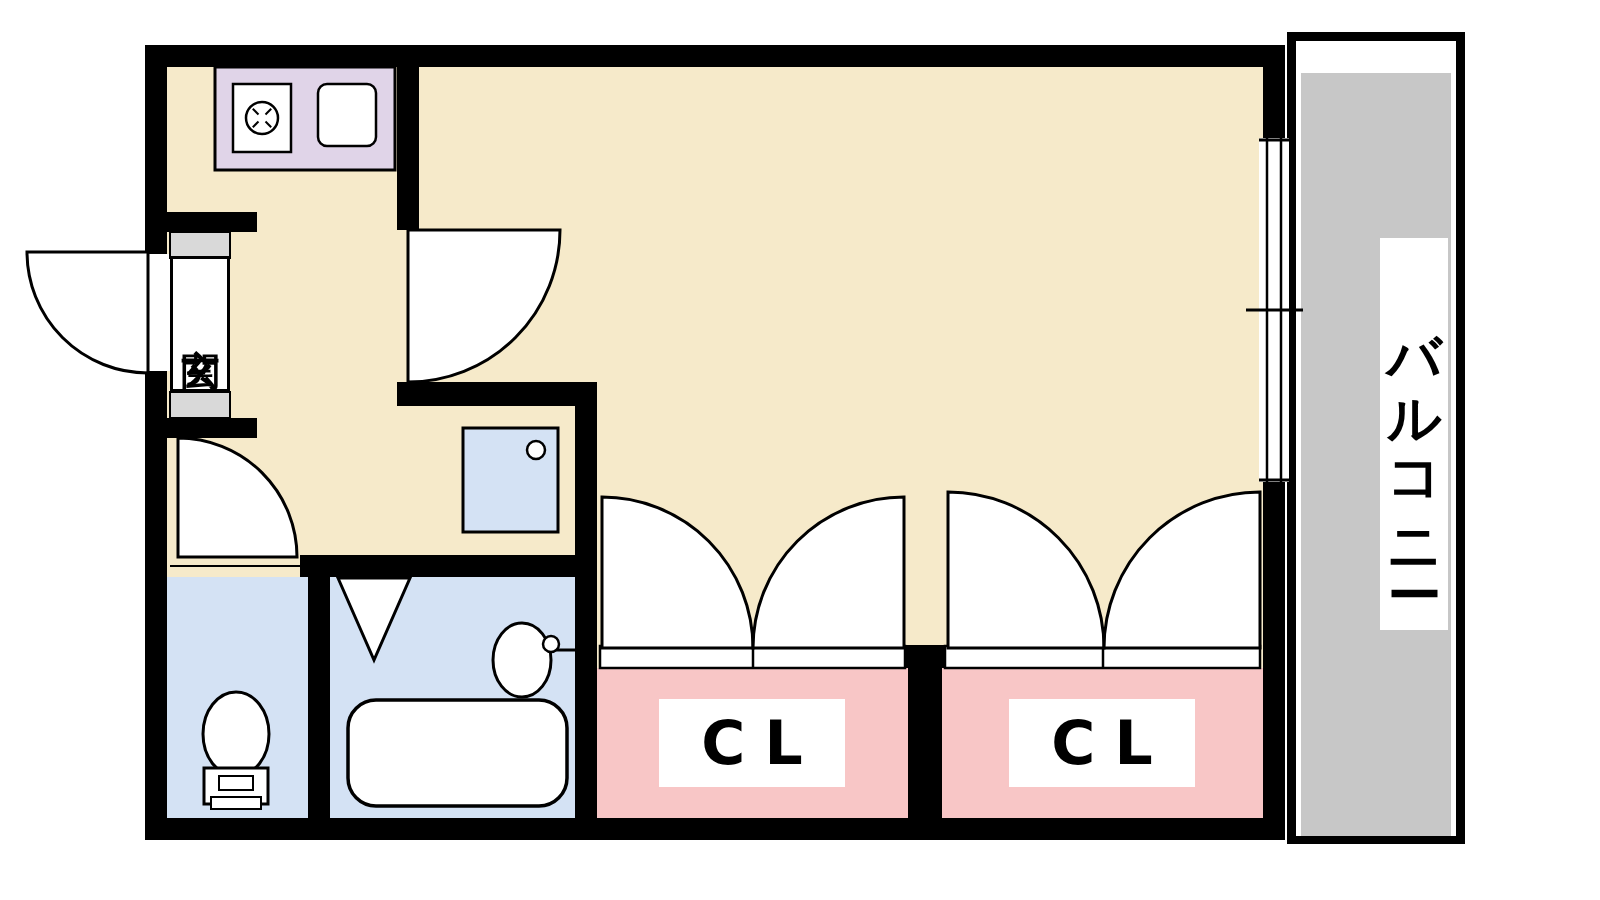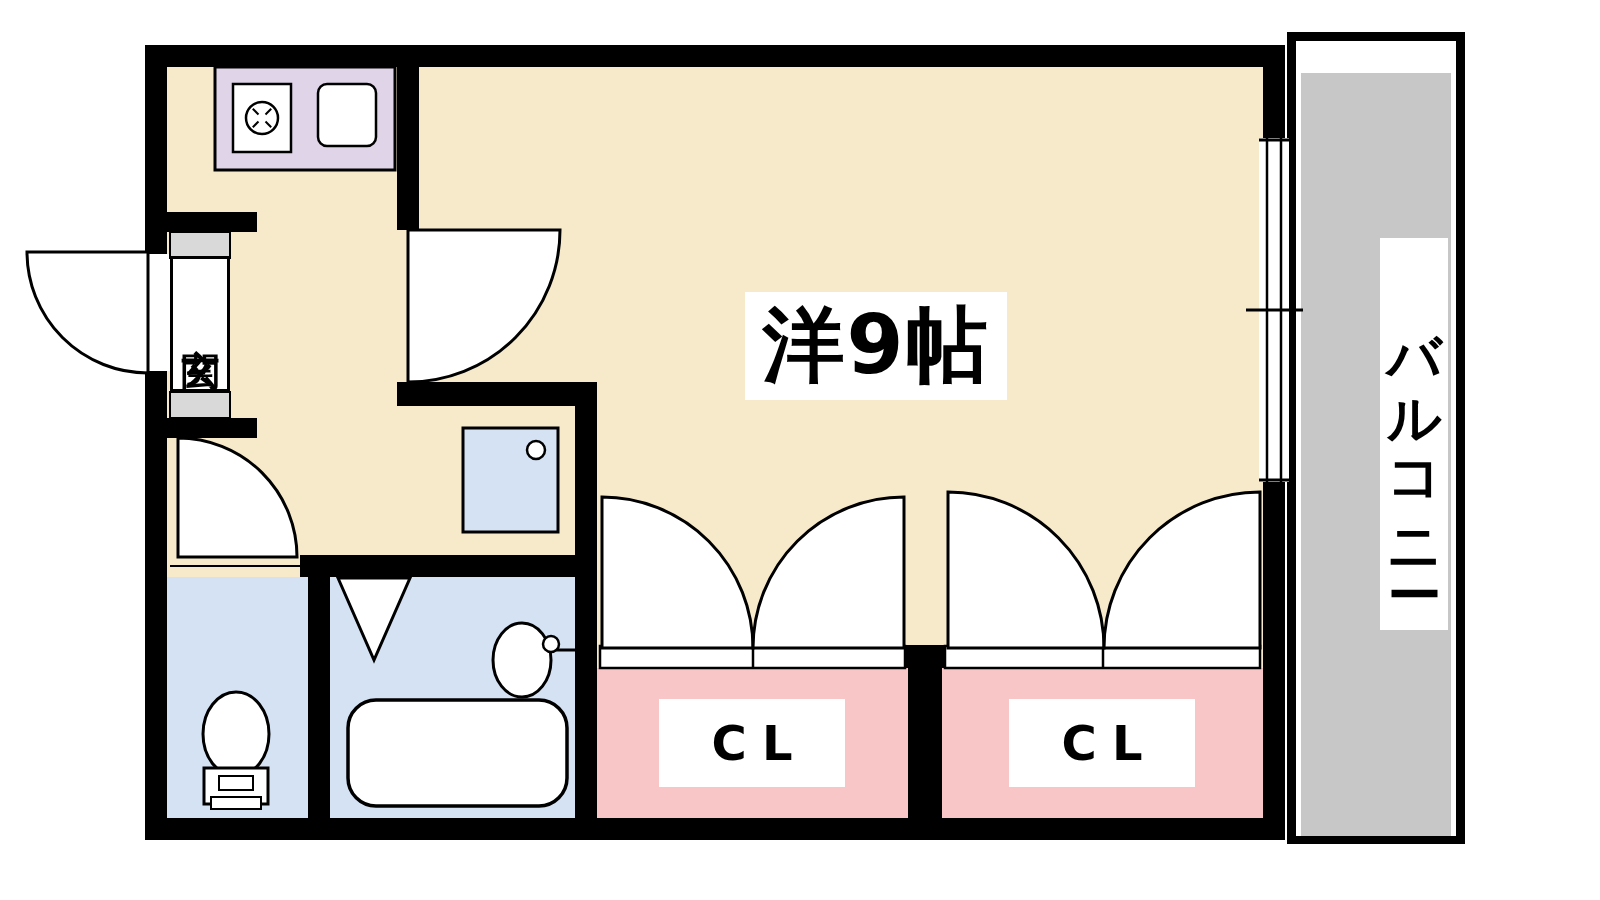--- a/index.html
+++ b/index.html
@@ -43,21 +43,21 @@
     left: 1380px; top: 238px; width: 68px; height: 392px;
     font-size: 54px; font-weight: 600; letter-spacing: 6px;
   }
   .entrance-label {
     left: 170px; top: 256px; width: 60px; height: 136px;
     font-size: 38px; font-weight: 600; letter-spacing: 6px;
     border: 3px solid #000000;
   }
   .cl-label {
     top: 699px; width: 186px; height: 88px;
-    font-size: 48px; font-weight: 600;
+    font-size: 60px; font-weight: 600;
     letter-spacing: 0.32em; padding-left: 0.32em;
   }
   .cl-left  { left: 659px; }
   .cl-right { left: 1009px; }
 </style>
 </head>
 <body>
 
 <div id="stage">
 
@@ -137,21 +137,20 @@
     </g>
 
     <rect x="145" y="212" width="112" height="20" fill="#000000"></rect>
     <rect x="145" y="418" width="112" height="20" fill="#000000"></rect>
     <rect x="141" y="254" width="30" height="117" fill="#ffffff"></rect>
     <rect x="170" y="232" width="60" height="26" stroke="#000000" stroke-width="2" fill="#D9D9D9"></rect>
     <rect x="170" y="392" width="60" height="26" stroke="#000000" stroke-width="2" fill="#D9D9D9"></rect>
     <path d="M148 252 L27 252 A121 121 0 0 0 148 373 Z" fill="#ffffff" stroke="#000000" stroke-width="3"></path>
   </svg>
 
-  <div class="label room-label">洋9帖</div>
 
   <div class="label vertical balcony-label">バルコニー</div>
 
   <div class="label vertical entrance-label">玄関</div>
 
   <div class="label cl-label cl-left">CL</div>
 
   <div class="label cl-label cl-right">CL</div>
 
 </div>

